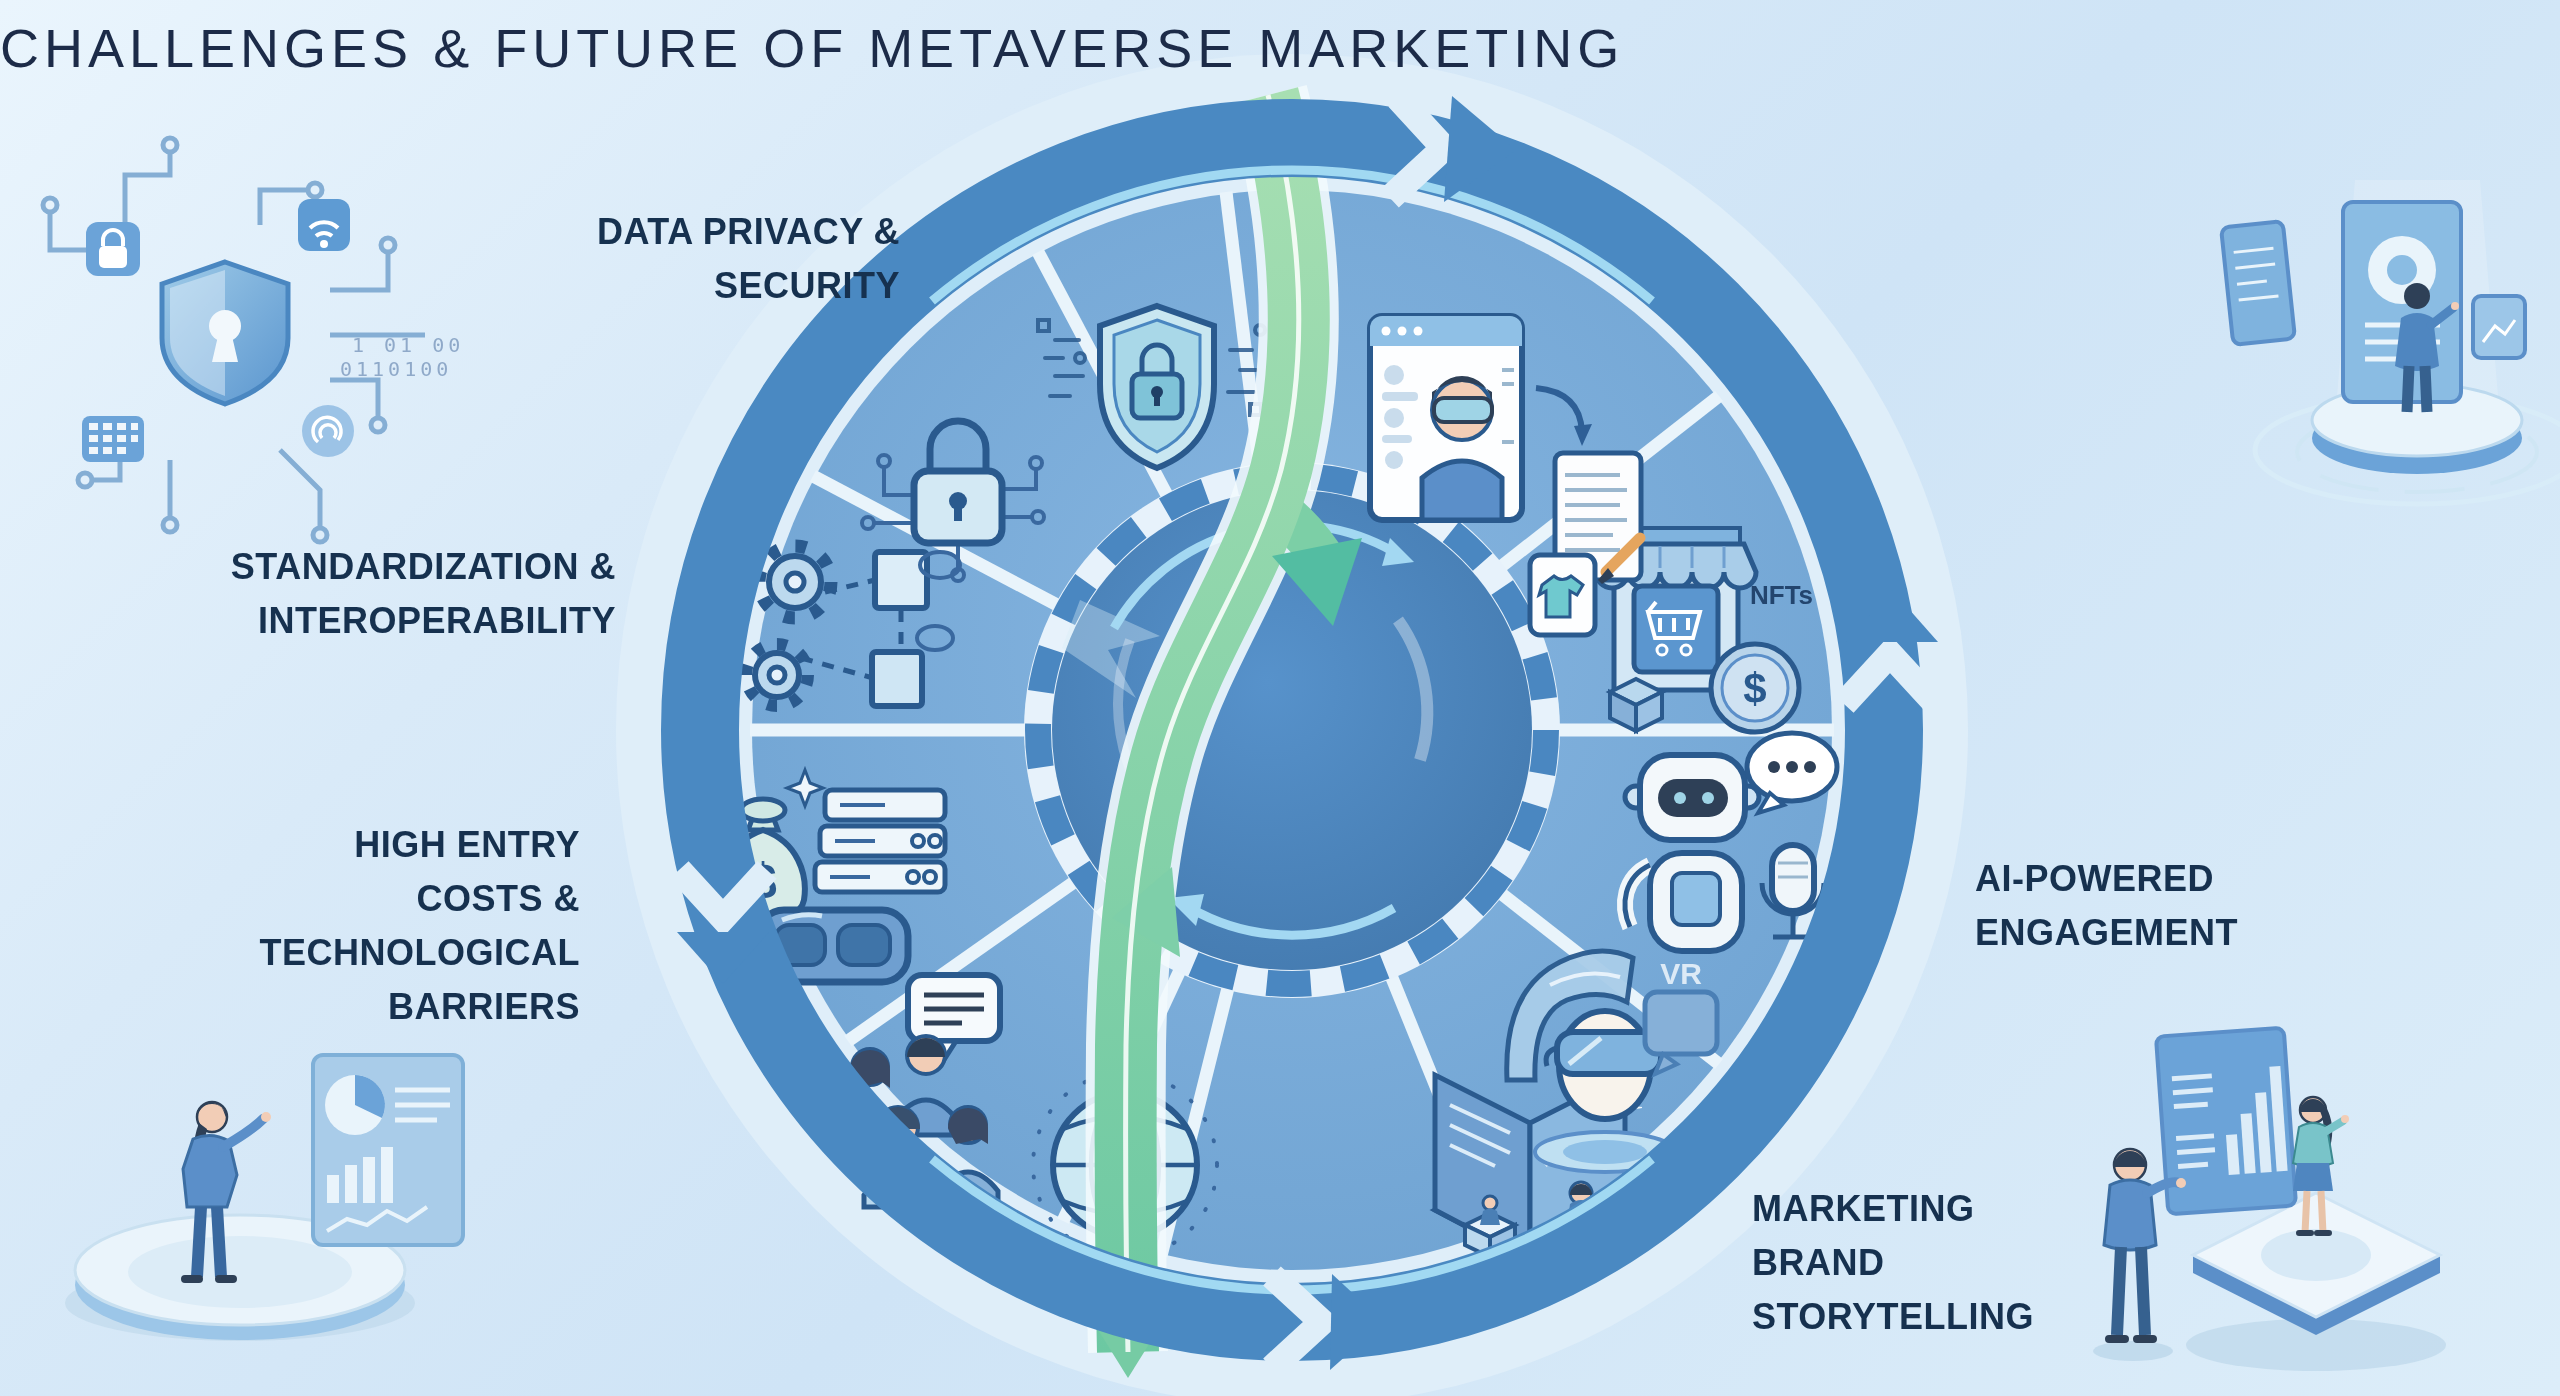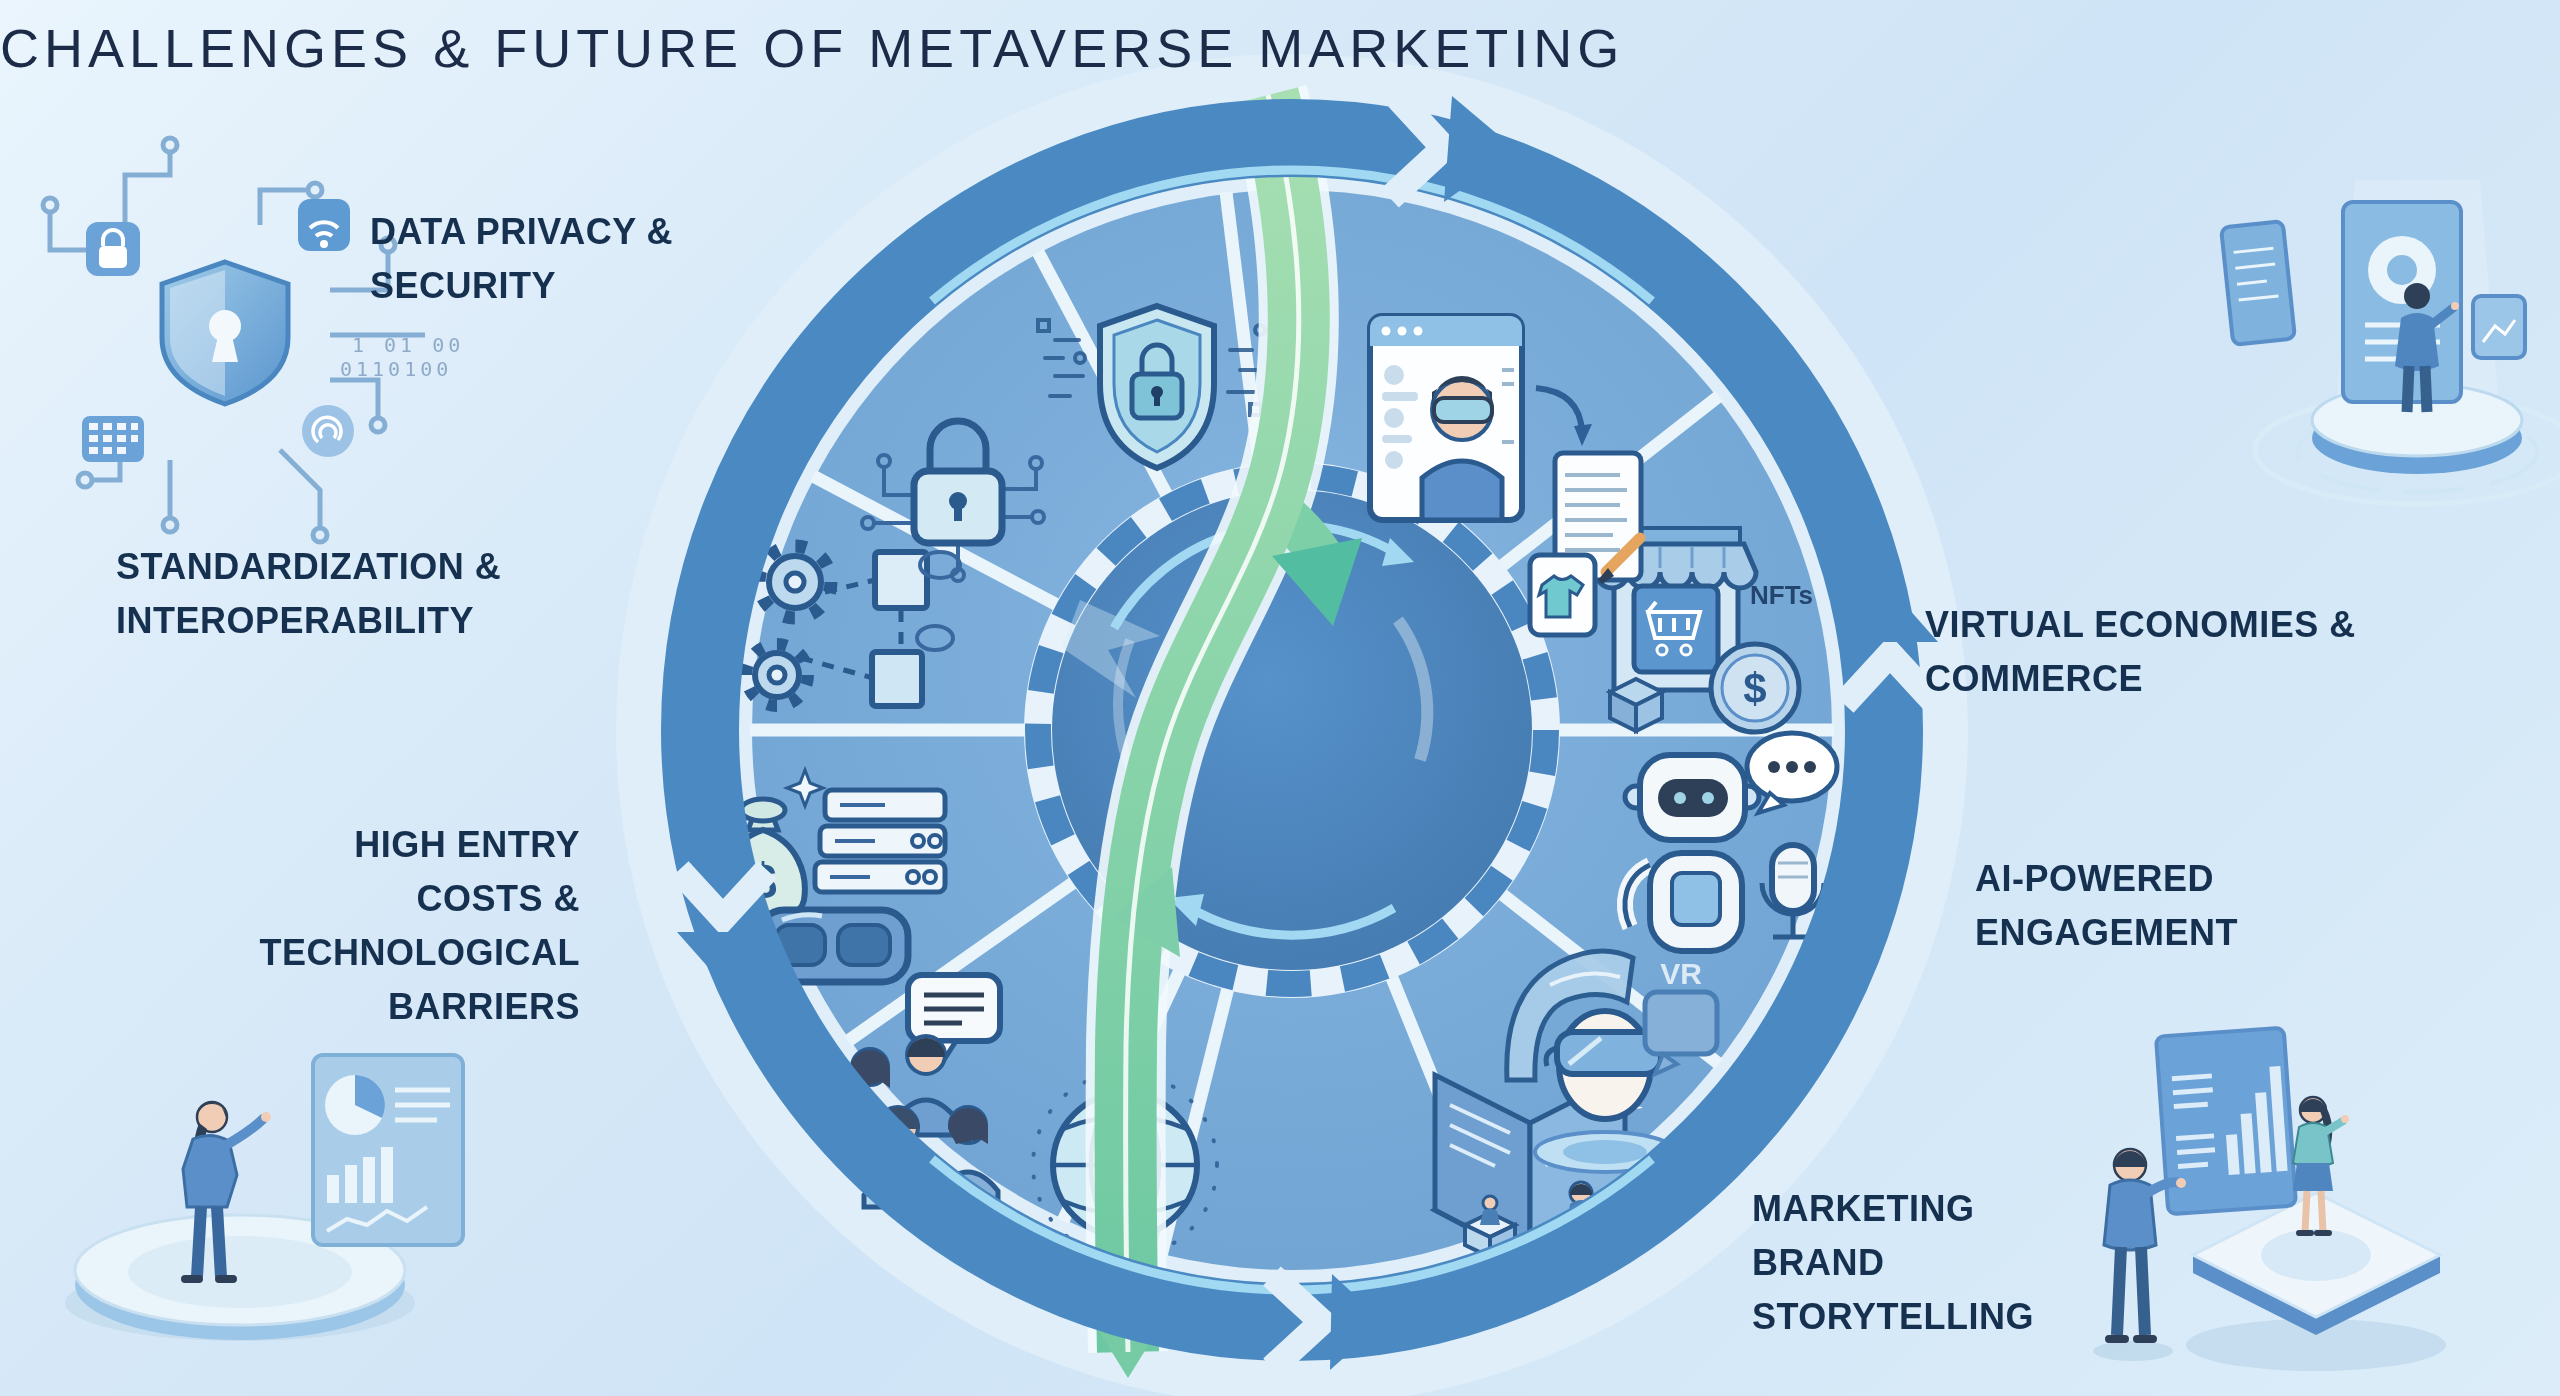--- a/index.html
+++ b/index.html
@@ -4,21 +4,21 @@
 <style>
   html,body{margin:0;padding:0;}
   .stage{position:relative;width:2560px;height:1396px;overflow:hidden;
     background:linear-gradient(135deg,#eaf5fd 0%,#d9eaf8 28%,#cfe4f6 55%,#dcedf9 100%);
     font-family:"Liberation Sans",sans-serif;}
   .art{position:absolute;left:0;top:0;width:2560px;height:1396px;}
   .title{position:absolute;left:0;top:16px;width:2560px;text-align:left;margin:0;
     font-weight:500;font-size:54px;line-height:1.2;letter-spacing:5px;color:#1c2b48;}
   .lbl{position:absolute;font-weight:700;font-size:36px;line-height:1.5;letter-spacing:.5px;
     color:#16314f;white-space:pre-line;}
-  .lbl.center{text-align:left;}
+  .lbl.center{text-align:right;}
   .lbl.right{text-align:right;}
   .lbl.left{text-align:left;}
   #lbl-privacy{left:370px;top:205px;width:530px;}
   #lbl-standardization{left:116px;top:540px;width:500px;}
   #lbl-highentry{left:140px;top:818px;width:440px;}
   #lbl-limited{left:455px;top:1195px;width:360px;}
   #lbl-hyper{left:1752px;top:205px;width:600px;}
   #lbl-virtual{left:1925px;top:598px;width:520px;}
   #lbl-ai{left:1975px;top:852px;width:450px;}
   #lbl-immersive{left:1752px;top:1182px;width:460px;}
@@ -490,21 +490,19 @@
 <h1 class="title">CHALLENGES &amp; FUTURE OF METAVERSE MARKETING</h1>
 
 <div class="lbl center" id="lbl-privacy">DATA PRIVACY &amp;
 SECURITY</div>
 <div class="lbl center" id="lbl-standardization">STANDARDIZATION &amp;
 INTEROPERABILITY</div>
 <div class="lbl right" id="lbl-highentry">HIGH ENTRY
 COSTS &amp;
 TECHNOLOGICAL
 BARRIERS</div>
-<div class="lbl center" id="lbl-virtual">VIRTUAL ECONOMIES &amp;
-COMMERCE</div>
 <div class="lbl left" id="lbl-ai">AI-POWERED
 ENGAGEMENT</div>
 <div class="lbl left" id="lbl-immersive">MARKETING
 BRAND
 STORYTELLING</div>
 
 </div>
 
 </body></html>

